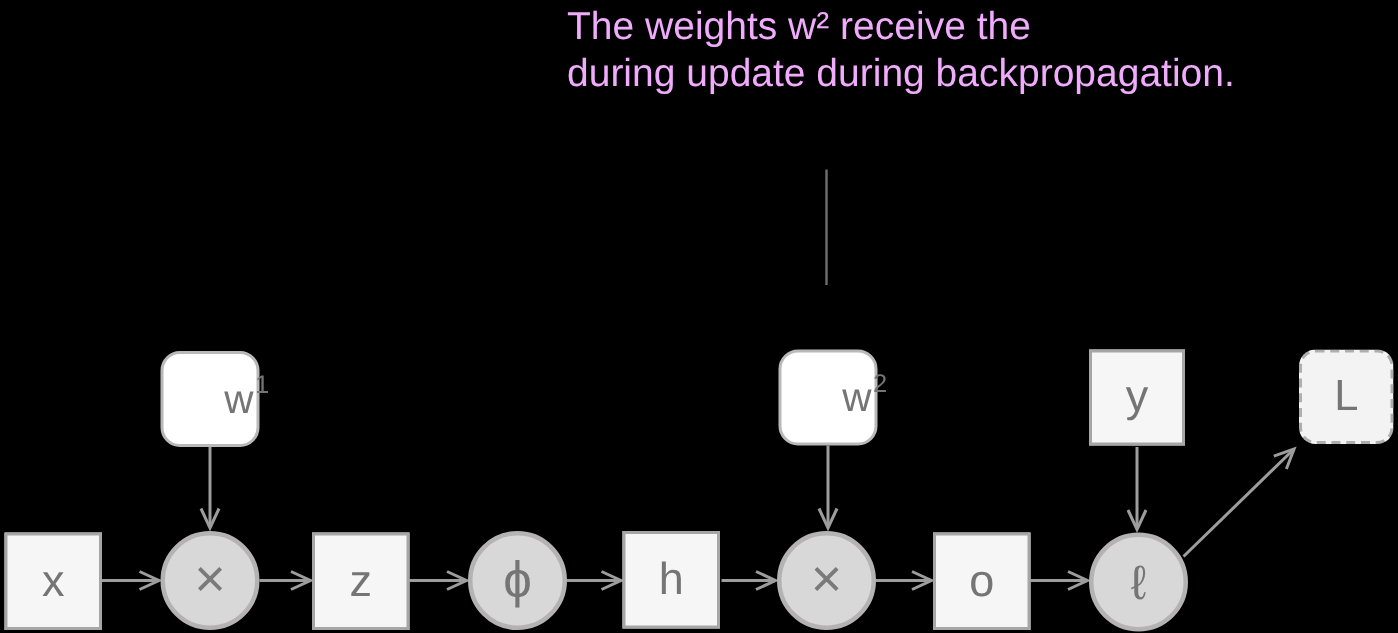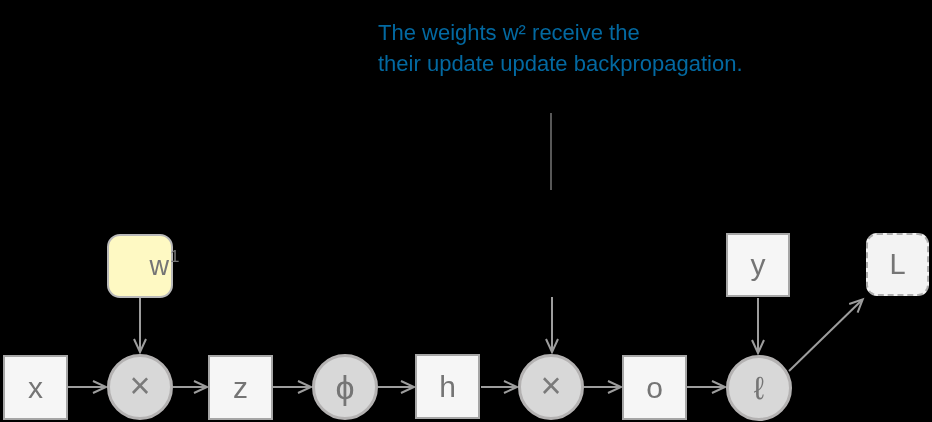--- a/index.html
+++ b/index.html
@@ -5,23 +5,23 @@
   html,body{margin:0;padding:0;background:#000;}
   .canvas{
     position:relative;
     width:932px;height:422px;
     background:#000;
     overflow:hidden;
     font-family:"Liberation Sans","DejaVu Sans",sans-serif;
   }
   
   .annotation{
-    position:absolute;left:378px;top:17px;
-    color:#0369a1;
-    font-size:22px;line-height:31px;
+    position:absolute;left:378px;top:2px;
+    color:#f0abfc;
+    font-size:26px;line-height:31px;
   }
   .annotation div{white-space:nowrap;}
   
   .arrow-layer{position:absolute;left:0;top:0;width:932px;height:422px;}
   
   .node{
     position:absolute;
     display:flex;align-items:center;justify-content:center;
     box-sizing:border-box;
     color:#757575;
@@ -37,21 +37,21 @@
     border-radius:50%;
     background:#d8d8d8;
     border:3px solid #b4b2b2;
     font-size:30px;
   }
   .mul{font-size:36px;color:#7a7a7a;padding-bottom:3px;}
   .phi{font-size:34px;}
   .ell{font-size:32px;}
   .wnode{
     width:66px;height:64px;
-    background:#fef9c3;
+    background:#ffffff;
     border:2.5px solid #b9b9b9;
     border-radius:13px;
     font-size:27px;
     padding-left:48px;
   }
   .wnode sup{
     font-size:17px;
     position:relative;top:-3px;left:1px;
   }
   .lnode{
@@ -62,21 +62,21 @@
     font-size:29px;
   }
 </style>
 </head>
 <body>
 
 <div class="canvas">
 
   <div class="annotation">
     <div>The weights w² receive the</div>
-    <div>their update update backpropagation.</div>
+    <div>during update during backpropagation.</div>
   </div>
 
   <svg class="arrow-layer" viewBox="0 0 932 422">
     <defs>
       <marker id="chev" markerWidth="18" markerHeight="18" refX="14" refY="8" orient="auto" markerUnits="userSpaceOnUse">
         <path d="M2,2 L15,8 L2,14" fill="none" stroke="#9d9d9d" stroke-width="2"></path>
       </marker>
     </defs>
 
     <line x1="551" y1="113" x2="551" y2="190" stroke="#6e6e6e" stroke-width="1.6"></line>
@@ -117,20 +117,23 @@
   <div class="node sq" style="left:622px;top:355px;">
     <span>o</span>
   </div>
   <div class="node circle" style="left:726px;top:355px;">
     <span class="ell">ℓ</span>
   </div>
 
   <div class="node wnode" style="left:107px;top:234px;">
     <span><span>w</span><sup>1</sup></span>
   </div>
+  <div class="node wnode" style="left:519px;top:233px;">
+    <span><span>w</span><sup>2</sup></span>
+  </div>
   <div class="node sq" style="left:726px;top:233px;width:64px;height:64px;">
     <span>y</span>
   </div>
   <div class="node lnode" style="left:866px;top:233px;">
     <span>L</span>
   </div>
 
 </div>
 
 </body></html>

